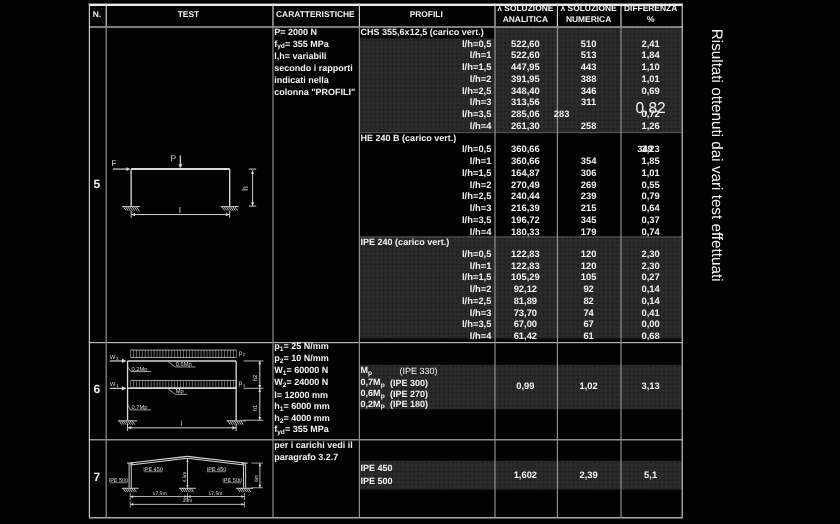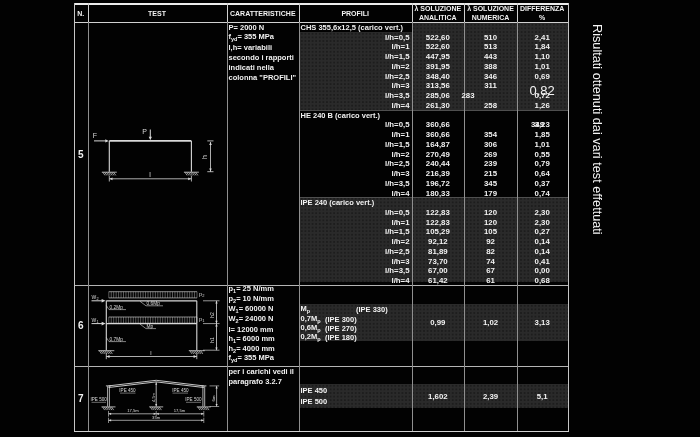--- a/index.html
+++ b/index.html
@@ -161,21 +161,21 @@
 <div class="t" style="left:228.5px;top:298.8px;transform:translate(0,-50%);font-size:7.5px;font-weight:bold;">p<span style="font-size:5.5px;vertical-align:-1.5px;">2</span>= 10 N/mm</div>
 <div class="t" style="left:228.5px;top:308.7px;transform:translate(0,-50%);font-size:7.5px;font-weight:bold;">W<span style="font-size:5.5px;vertical-align:-1.5px;">1</span>= 60000 N</div>
 <div class="t" style="left:228.5px;top:318.7px;transform:translate(0,-50%);font-size:7.5px;font-weight:bold;">W<span style="font-size:5.5px;vertical-align:-1.5px;">2</span>= 24000 N</div>
 <div class="t" style="left:228.5px;top:328.6px;transform:translate(0,-50%);font-size:7.5px;font-weight:bold;">l= 12000 mm</div>
 <div class="t" style="left:228.5px;top:338.6px;transform:translate(0,-50%);font-size:7.5px;font-weight:bold;">h<span style="font-size:5.5px;vertical-align:-1.5px;">1</span>= 6000 mm</div>
 <div class="t" style="left:228.5px;top:348.5px;transform:translate(0,-50%);font-size:7.5px;font-weight:bold;">h<span style="font-size:5.5px;vertical-align:-1.5px;">2</span>= 4000 mm</div>
 <div class="t" style="left:228.5px;top:358.4px;transform:translate(0,-50%);font-size:7.5px;font-weight:bold;">f<span style="font-size:5.5px;vertical-align:-1.5px;">yd</span>= 355 MPa</div>
 <div class="t" style="left:228.5px;top:371.2px;transform:translate(0,-50%);font-size:7.5px;font-weight:bold;">per i carichi vedi il</div>
 <div class="t" style="left:228.5px;top:381.2px;transform:translate(0,-50%);font-size:7.5px;font-weight:bold;">paragrafo 3.2.7</div>
 <div class="t" style="left:300.5px;top:309.3px;transform:translate(0,-50%);font-size:7.5px;font-weight:bold;">M<span style="font-size:5.5px;vertical-align:-1.5px;">p</span></div>
-<div class="t" style="left:336px;top:309.3px;transform:translate(0,-50%);font-size:7.5px;font-weight:bold;padding-left:20px;">(IPE 330)</div>
+<div class="t" style="left:313px;top:309.3px;transform:translate(0,-50%);font-size:7.5px;font-weight:normal;padding-left:20px;">(IPE 330)</div>
 <div class="t" style="left:300.5px;top:318.6px;transform:translate(0,-50%);font-size:7.5px;font-weight:bold;">0,7M<span style="font-size:5.5px;vertical-align:-1.5px;">p</span></div>
 <div class="t" style="left:325.0px;top:318.6px;transform:translate(0,-50%);font-size:7.5px;font-weight:bold;">(IPE 300)</div>
 <div class="t" style="left:300.5px;top:327.9px;transform:translate(0,-50%);font-size:7.5px;font-weight:bold;">0,6M<span style="font-size:5.5px;vertical-align:-1.5px;">p</span></div>
 <div class="t" style="left:325.0px;top:327.9px;transform:translate(0,-50%);font-size:7.5px;font-weight:bold;">(IPE 270)</div>
 <div class="t" style="left:300.5px;top:337.2px;transform:translate(0,-50%);font-size:7.5px;font-weight:bold;">0,2M<span style="font-size:5.5px;vertical-align:-1.5px;">p</span></div>
 <div class="t" style="left:325.0px;top:337.2px;transform:translate(0,-50%);font-size:7.5px;font-weight:bold;">(IPE 180)</div>
 <div class="t" style="left:437.8px;top:322.2px;transform:translate(-50%,-50%);font-size:7.8px;font-weight:bold;">0,99</div>
 <div class="t" style="left:490.5px;top:322.2px;transform:translate(-50%,-50%);font-size:7.8px;font-weight:bold;">1,02</div>
 <div class="t" style="left:542.2px;top:322.2px;transform:translate(-50%,-50%);font-size:7.8px;font-weight:bold;">3,13</div>
 <div class="t" style="left:300.5px;top:390.2px;transform:translate(0,-50%);font-size:7.5px;font-weight:bold;">IPE 450</div>

